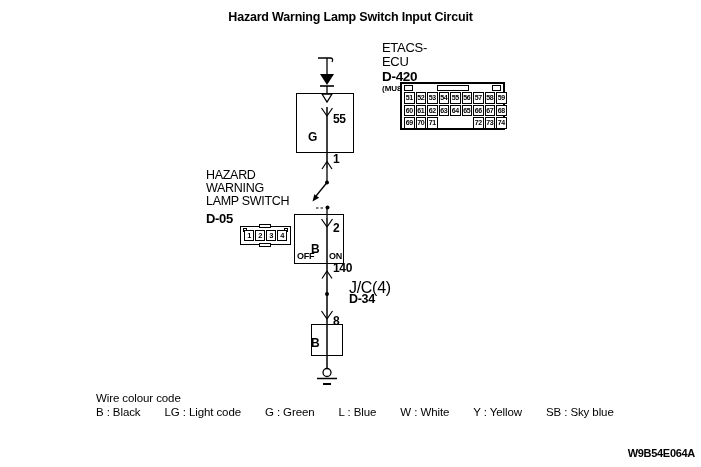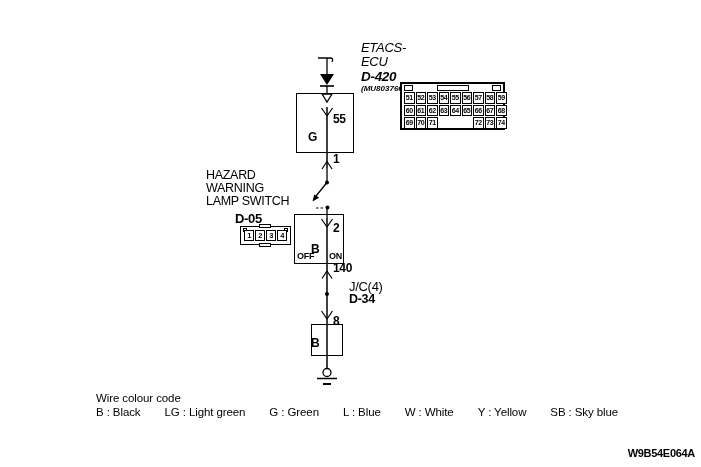--- a/index.html
+++ b/index.html
@@ -9,29 +9,29 @@
   }
   .abs{position:absolute;}
   #title{left:0;top:10px;width:701px;text-align:center;font-weight:bold;font-size:12.5px;letter-spacing:-0.2px;}
   .box{position:absolute;border:1.6px solid #000;box-sizing:border-box;background:#fff;margin-top:46px;}
   #etacs-box{left:296px;top:47px;width:58px;height:60px;}
   #switch-box{left:294px;top:168px;width:50px;height:50px;}
   #jc-box{left:311px;top:278px;width:32px;height:32px;}
   #art{left:0;top:0;pointer-events:none;}
   .lbl{position:absolute;white-space:nowrap;letter-spacing:-0.3px;}
   .wirelabel{font-weight:bold;font-size:12px;}
-  #etacs-labels{left:361px;top:41px;font-size:13px;line-height:14px;letter-spacing:-0.3px;font-style:italic;}
+  #etacs-labels{left:382px;top:41px;font-size:13px;line-height:14px;letter-spacing:-0.3px;}
   #etacs-conn-id{font-weight:bold;font-size:13.5px;line-height:15px;}
   #etacs-conn-sub{font-weight:bold;font-size:8px;line-height:9px;letter-spacing:0;}
   #switch-labels{left:206px;top:169px;width:85px;font-size:12.5px;line-height:13px;letter-spacing:-0.3px;}
-  #switch-conn-id{font-weight:bold;font-size:13px;text-align:center;margin-top:4px;}
+  #switch-conn-id{font-weight:bold;font-size:13px;text-align:left;margin-top:4px;}
   .onoff{position:absolute;font-weight:bold;font-size:9px;letter-spacing:-0.3px;top:36px;}
   #off-label{left:2px;}
   #on-label{right:1px;text-align:center;}
-  #jc-label{left:349px;top:279px;font-size:13px;text-align:center;}
+  #jc-label{left:349px;top:279px;font-size:16px;text-align:center;}
   #jc-conn-id{left:349px;top:292px;font-weight:bold;font-size:12.5px;}
   
   #conn420{left:400px;top:82px;width:105px;height:48px;border:2px solid #000;box-sizing:border-box;background:#fff;}
   #conn420 .tab{position:absolute;border:1.4px solid #000;box-sizing:border-box;background:#fff;}
   #tab420-left{left:2px;top:1px;width:9px;height:6px;}
   #tab420-center{left:35px;top:1px;width:32px;height:6px;}
   #tab420-right{right:2px;top:1px;width:9px;height:6px;}
   #conn420-rows{position:absolute;left:2px;top:8px;display:flex;flex-direction:column;gap:1px;}
   .pinrow{display:flex;gap:1px;}
   .pincell{width:8.5px;height:9.5px;border:1px solid #000;font-weight:bold;font-size:7px;
@@ -52,20 +52,21 @@
   #legend-row-0 .legend-item{margin-right:24px;}
   #legend-row-1 .legend-item{margin-right:21px;}
   .legend-item:last-child{margin-right:0;}
   #doc-code{left:590px;top:447px;width:105px;text-align:right;font-weight:bold;font-size:11px;letter-spacing:-0.3px;}
 </style>
 </head>
 <body>
 
 <div id="canvas">
 
+  <div id="title" class="abs">Hazard Warning Lamp Switch Input Circuit</div>
 
   <div id="etacs-box" class="box"></div>
   <div id="switch-box" class="box">
     <span id="off-label" class="onoff">OFF</span>
     <span id="on-label" class="onoff">ON</span>
   </div>
   <div id="jc-box" class="box"></div>
 
   <svg id="art" class="abs" width="701" height="467" viewBox="0 0 701 467">
     <g stroke="#000" fill="none" stroke-width="1.3">
@@ -193,21 +194,21 @@
   <div class="lbl wirelabel" style="left:333px;top:314px;">8</div>
   <div class="lbl wirelabel" style="left:311px;top:336px;">B</div>
 
   <div id="jc-label" class="lbl">J/C(4)</div>
   <div id="jc-conn-id" class="lbl">D-34</div>
 
   <div id="legend" class="lbl">
     <div>Wire colour code</div>
     <div id="legend-row-0" class="legend-row">
         <span class="legend-item">B : Black</span>
-        <span class="legend-item">LG : Light green</span>
+        <span class="legend-item">LG : Light code</span>
         <span class="legend-item">G : Green</span>
         <span class="legend-item">L : Blue</span>
         <span class="legend-item">W : White</span>
         <span class="legend-item">Y : Yellow</span>
         <span class="legend-item">SB : Sky blue</span>
       </div>
   </div>
 
   <div id="doc-code" class="abs">W9B54E064A</div>
 

